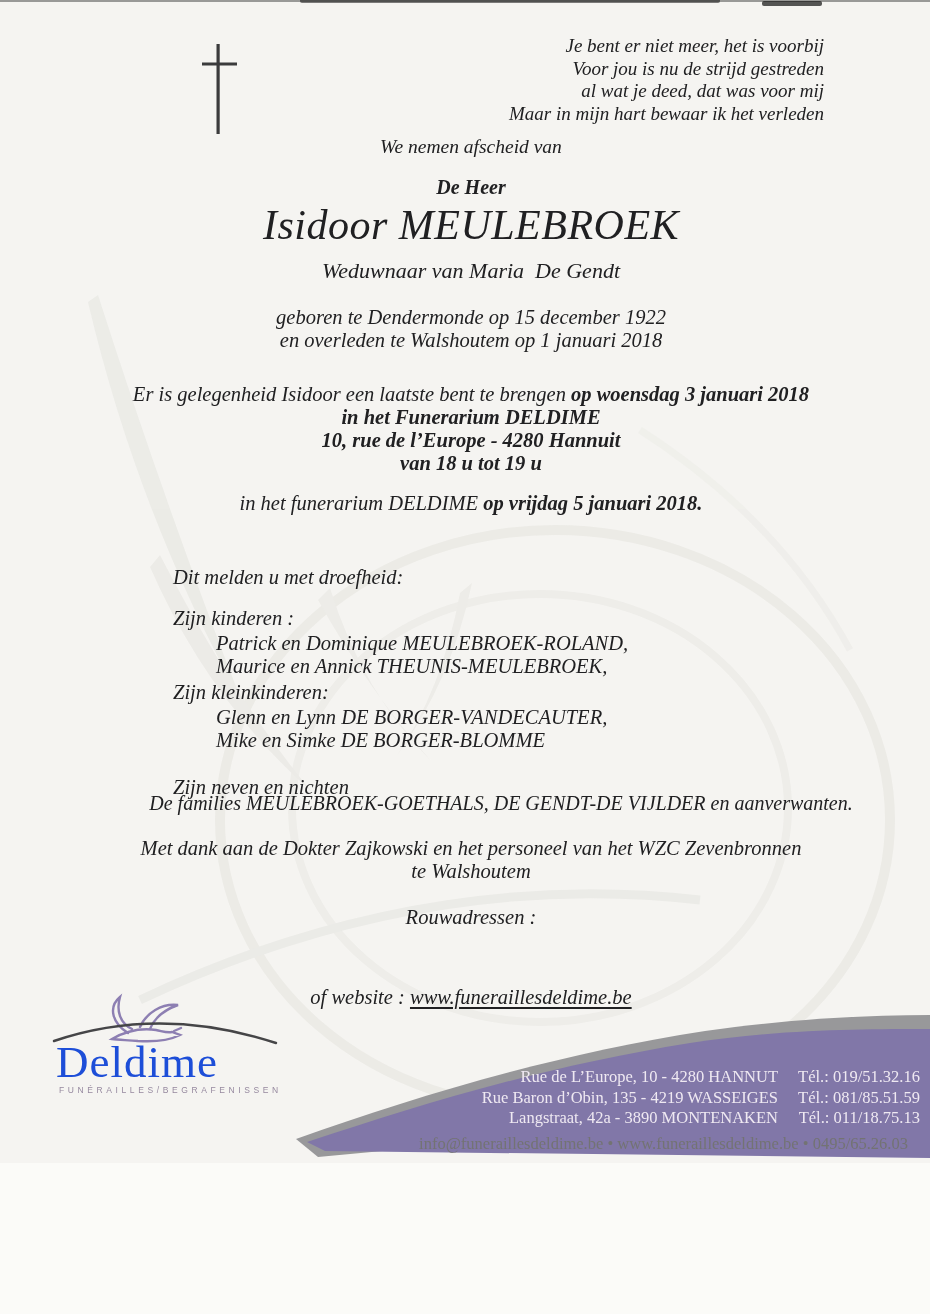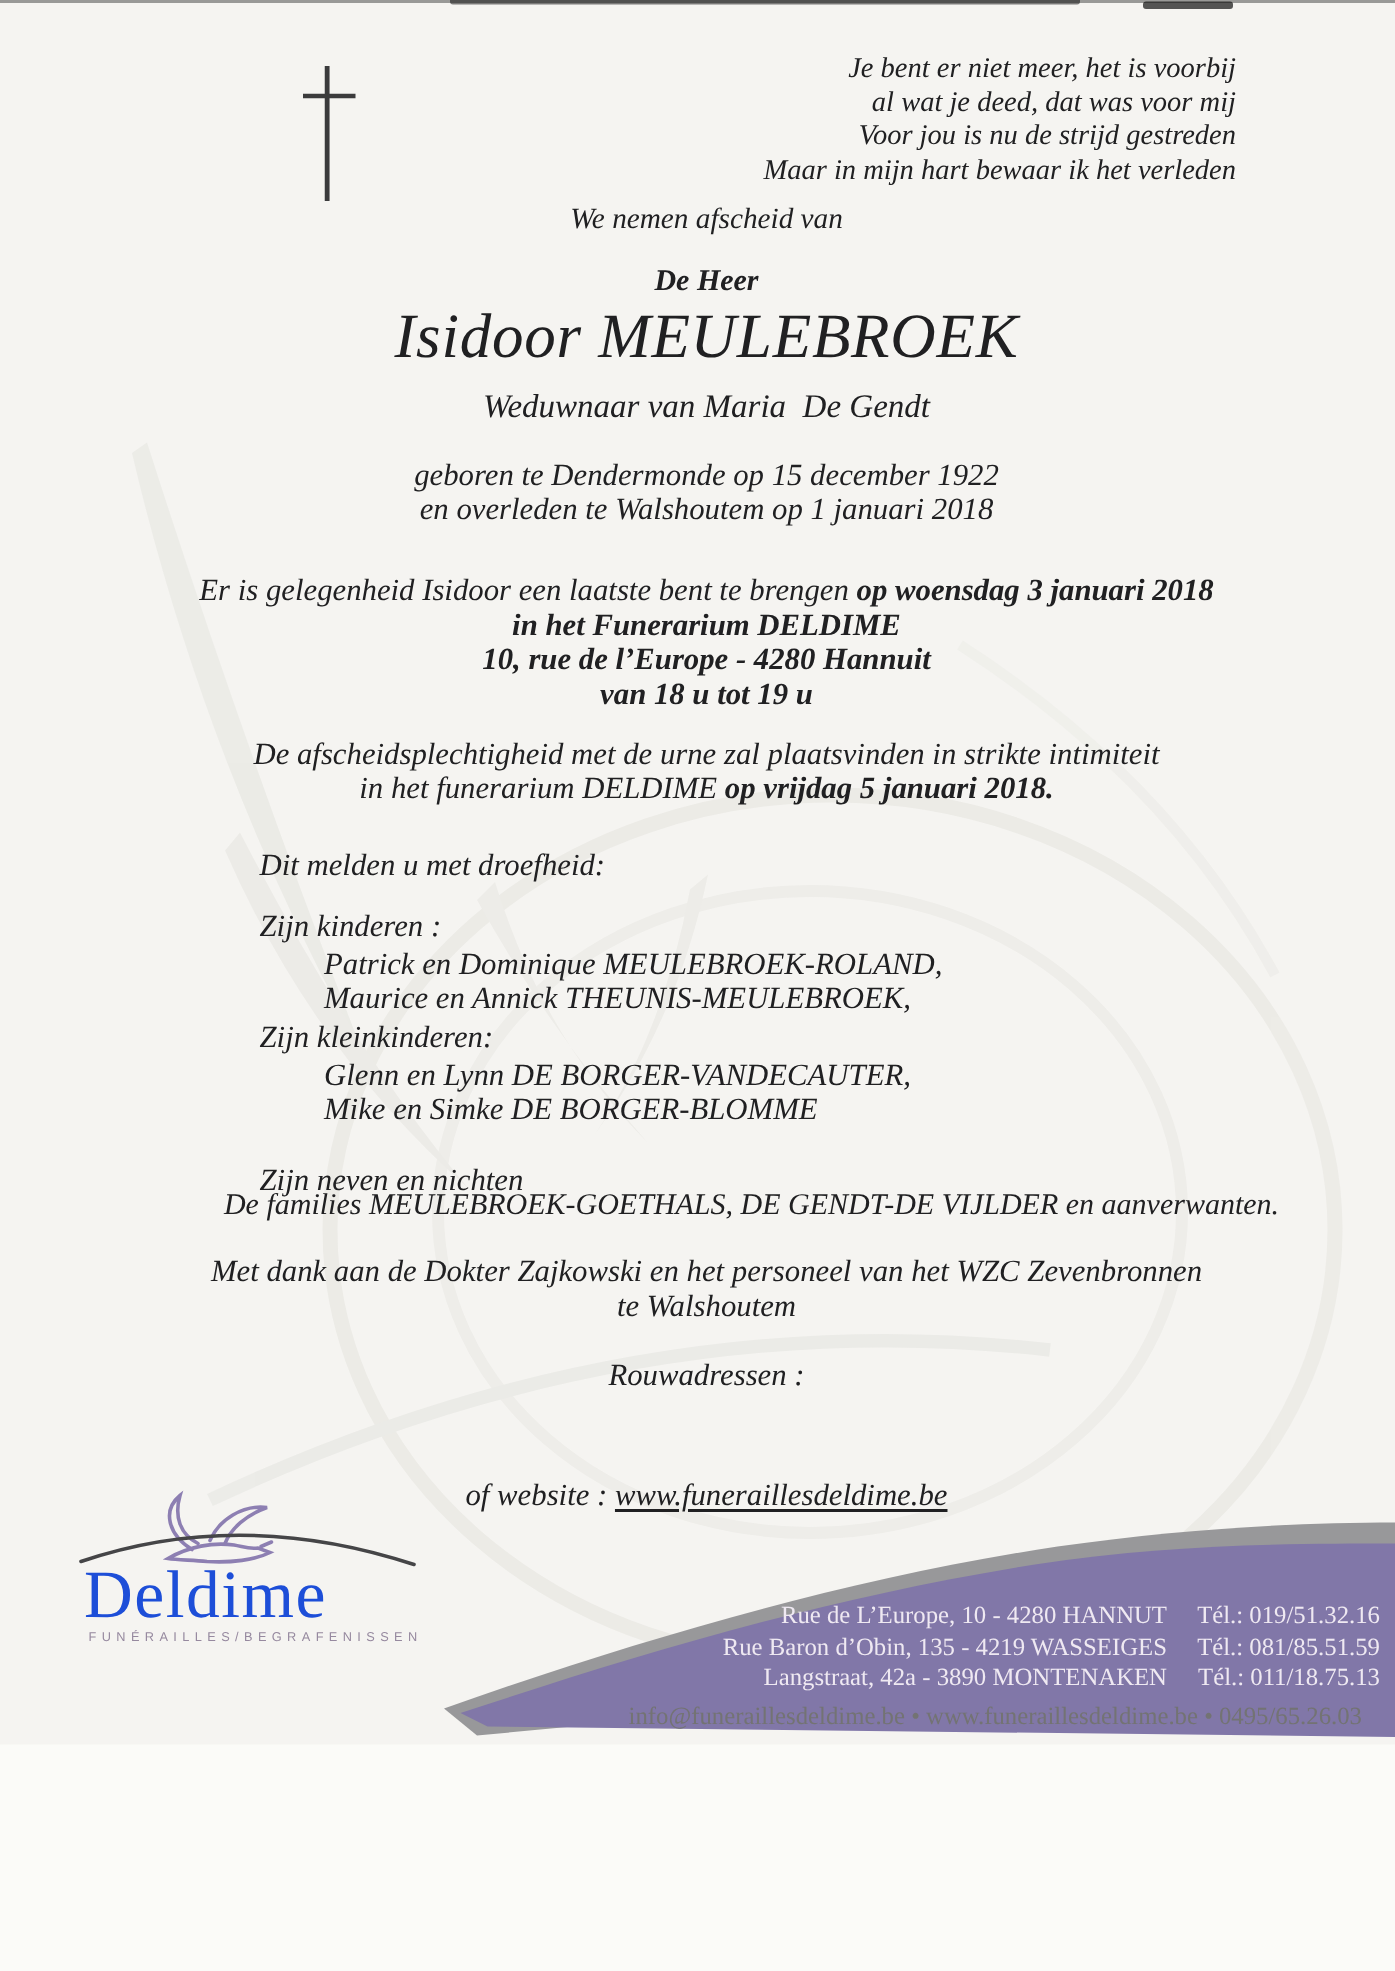--- a/index.html
+++ b/index.html
@@ -74,22 +74,22 @@
   <div class="z scanline2"></div>
   <div class="z scanline3"></div>
 
   <svg class="z content" style="left:200px;top:40px;" width="40" height="100" viewBox="0 0 40 100" aria-hidden="true">
     <rect x="16.5" y="4" width="3.2" height="90" fill="#3b3b3c"></rect>
     <rect x="2" y="22.5" width="35" height="3" fill="#3b3b3c"></rect>
   </svg>
 
   <div class="z poem">
     <div>Je bent er niet meer, het is voorbij</div>
+    <div>Voor jou is nu de strijd gestreden</div>
     <div>al wat je deed, dat was voor mij</div>
-    <div>Voor jou is nu de strijd gestreden</div>
     <div>Maar in mijn hart bewaar ik het verleden</div>
   </div>
 
   <div class="z cblock t19" style="top:136px;">We nemen afscheid van</div>
   <div class="z cblock honor" style="top:176px;">De Heer</div>
   <div class="z cblock name" style="top:201px;">Isidoor MEULEBROEK</div>
   <div class="z cblock rel prewrap" style="top:258px;">Weduwnaar van Maria  De Gendt</div>
 
   <div class="z cblock t20" style="top:306px;">
     <div>geboren te Dendermonde op 15 december 1922</div>
@@ -97,21 +97,20 @@
   </div>
 
   <div class="z cblock t20" style="top:383px;">
     <div><span>Er is gelegenheid Isidoor een laatste bent te brengen </span><span class="bold">op woensdag 3 januari 2018</span></div>
     <div class="bold">in het Funerarium DELDIME</div>
     <div class="bold">10, rue de l’Europe - 4280 Hannuit</div>
     <div class="bold">van 18 u tot 19 u</div>
   </div>
 
   <div class="z cblock t20" style="top:492px;">
-    <div>De afscheidsplechtigheid met de urne zal plaatsvinden in strikte intimiteit</div>
     <div><span>in het funerarium DELDIME </span><span class="bold">op vrijdag 5 januari 2018.</span></div>
   </div>
 
   <div class="z lblock" style="left:173px;top:566px;">Dit melden u met droefheid:</div>
 
   <div class="z lblock" style="left:173px;top:607px;">Zijn kinderen :</div>
   <div class="z lblock" style="left:216px;top:632px;">Patrick en Dominique MEULEBROEK-ROLAND,</div>
   <div class="z lblock" style="left:216px;top:655px;">Maurice en Annick THEUNIS-MEULEBROEK,</div>
   <div class="z lblock" style="left:173px;top:681px;">Zijn kleinkinderen:</div>
   <div class="z lblock" style="left:216px;top:706px;">Glenn en Lynn DE BORGER-VANDECAUTER,</div>

